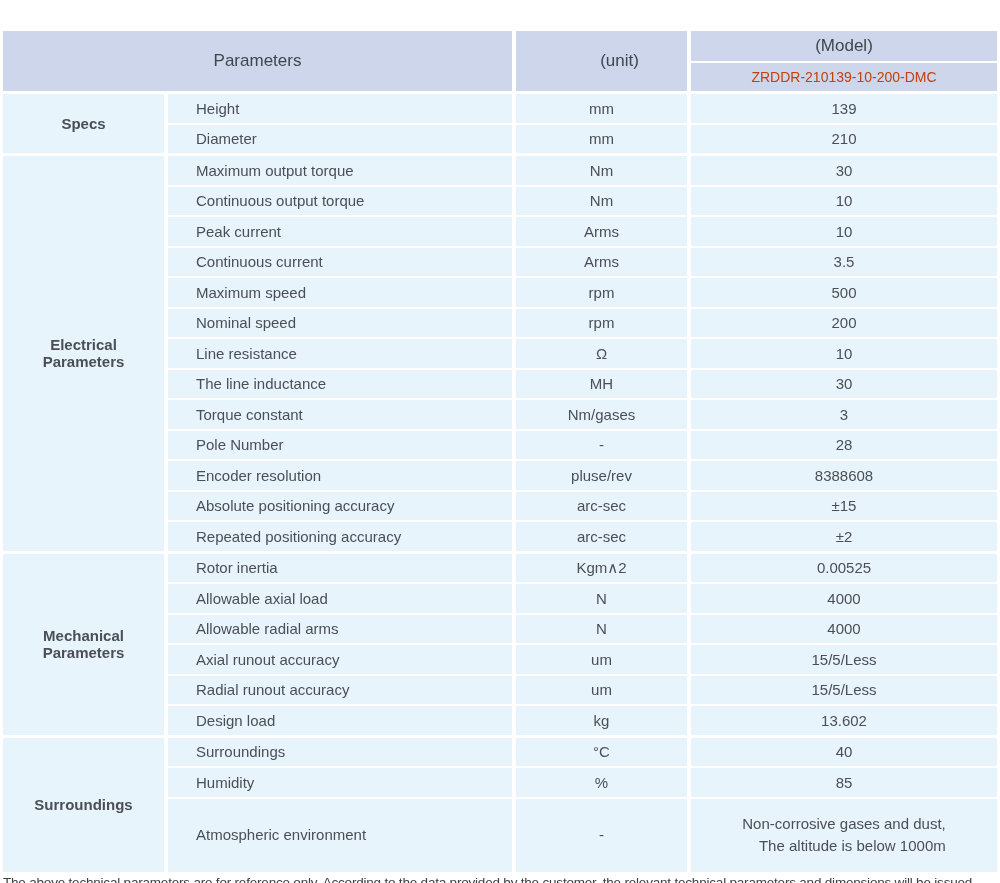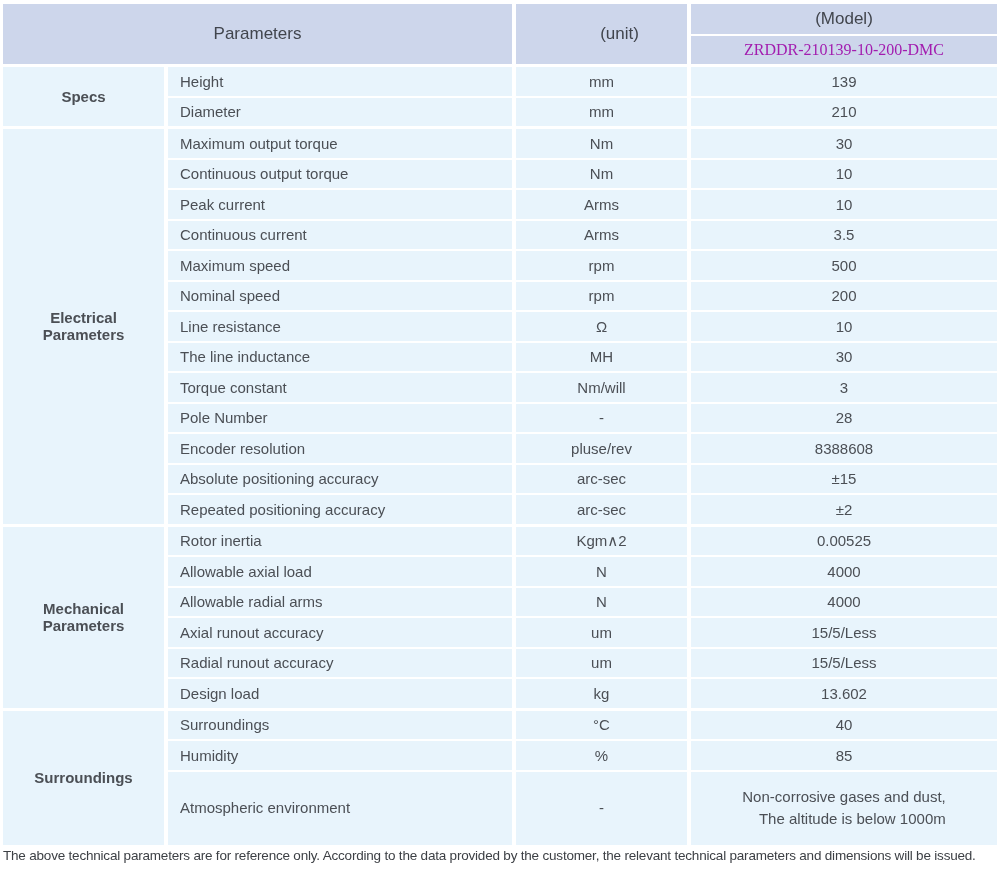--- a/index.html
+++ b/index.html
@@ -3,21 +3,21 @@
 <meta charset="utf-8">
 <style>
   * { box-sizing: border-box; margin: 0; padding: 0; }
   html, body {
     width: 1000px;
     background: #ffffff;
     font-family: "Liberation Sans", "DejaVu Sans", sans-serif;
   }
   body { height: 883px; overflow: hidden; }
 
-  .sheet { padding: 4px 3px 0 3px; }
+  .sheet { padding: 4px 3px 0 3px; margin-top: 27px; }
 
   
   .thead {
     display: grid;
     grid-template-columns: 509px 171px 1fr;
     grid-template-rows: 30px 28px;
     column-gap: 4px;
     row-gap: 2px;
     margin-bottom: 3px;
   }
@@ -25,21 +25,21 @@
     background: #cdd6eb;
     color: #41454d;
     display: flex;
     align-items: center;
     justify-content: center;
     font-size: 17px;
   }
   .h-params { grid-area: 1 / 1 / 3 / 2; }
   .h-unit   { grid-area: 1 / 2 / 3 / 3; padding-left: 36px; }
   .h-model  { grid-area: 1 / 3 / 2 / 4; }
-  .h-model-code { grid-area: 2 / 3 / 3 / 4; font-size: 16px; color: #a21caf; font-family: Liberation Serif, serif; }
+  .h-model-code { grid-area: 2 / 3 / 3 / 4; font-size: 14px; color: #c2410c; }
 
   
   .section {
     display: grid;
     grid-template-columns: 161px 344px 171px 1fr;
     column-gap: 4px;
     row-gap: 2px;
     margin-bottom: 3px;
   }
   .cell {
@@ -50,21 +50,21 @@
     align-items: center;
     min-height: 28.5px;
     white-space: pre-line;
   }
   .group {
     grid-column: 1;
     justify-content: center;
     text-align: center;
     font-weight: bold;
   }
-  .param { grid-column: 2; padding-left: 12px; }
+  .param { grid-column: 2; padding-left: 28px; }
   .unit  { grid-column: 3; justify-content: center; }
   .value { grid-column: 4; justify-content: center; text-align: right; }
   .tall  { min-height: 73px; line-height: 1.45; }
 
   
   .footnote {
     margin: 0 0 0 1px;
     padding: 0 2px;
     font-size: 13.5px;
     color: #3d4045;
@@ -114,21 +114,21 @@
     <div class="cell param">Nominal speed</div>
     <div class="cell unit">rpm</div>
     <div class="cell value">200</div>
     <div class="cell param">Line resistance</div>
     <div class="cell unit">Ω</div>
     <div class="cell value">10</div>
     <div class="cell param">The line inductance</div>
     <div class="cell unit">MH</div>
     <div class="cell value">30</div>
     <div class="cell param">Torque constant</div>
-    <div class="cell unit">Nm/will</div>
+    <div class="cell unit">Nm/gases</div>
     <div class="cell value">3</div>
     <div class="cell param">Pole Number</div>
     <div class="cell unit">-</div>
     <div class="cell value">28</div>
     <div class="cell param">Encoder resolution</div>
     <div class="cell unit">pluse/rev</div>
     <div class="cell value">8388608</div>
     <div class="cell param">Absolute positioning accuracy</div>
     <div class="cell unit">arc-sec</div>
     <div class="cell value">±15</div>

